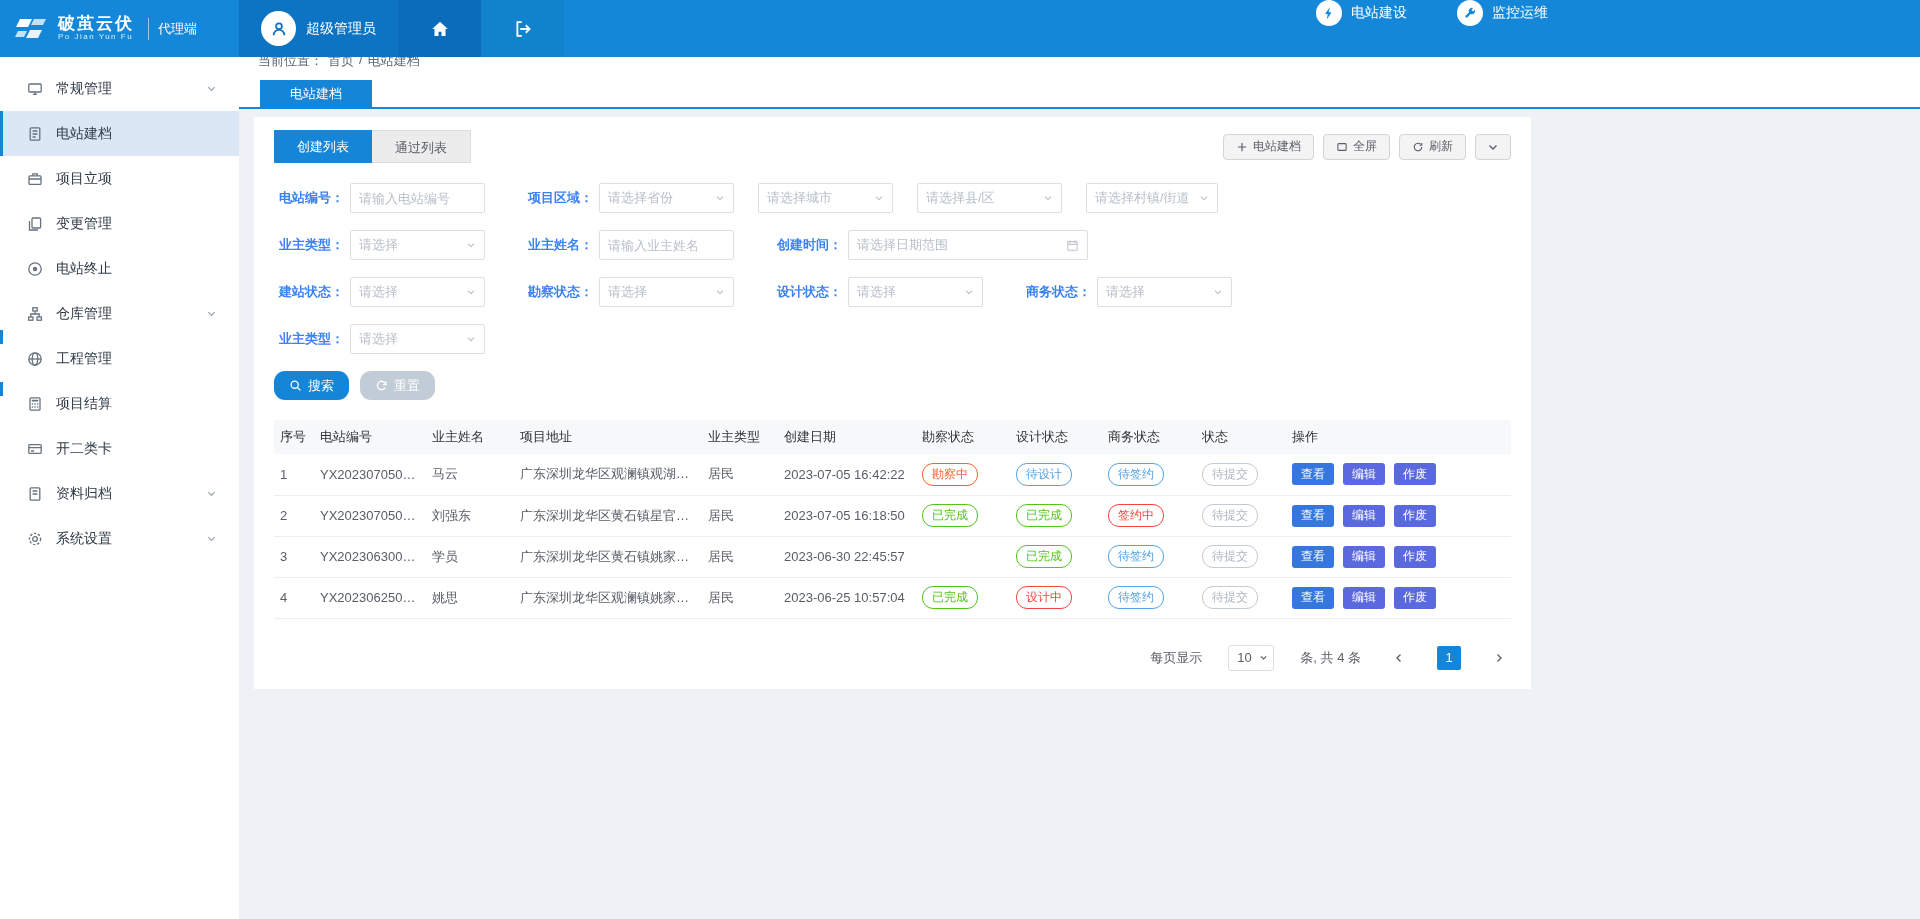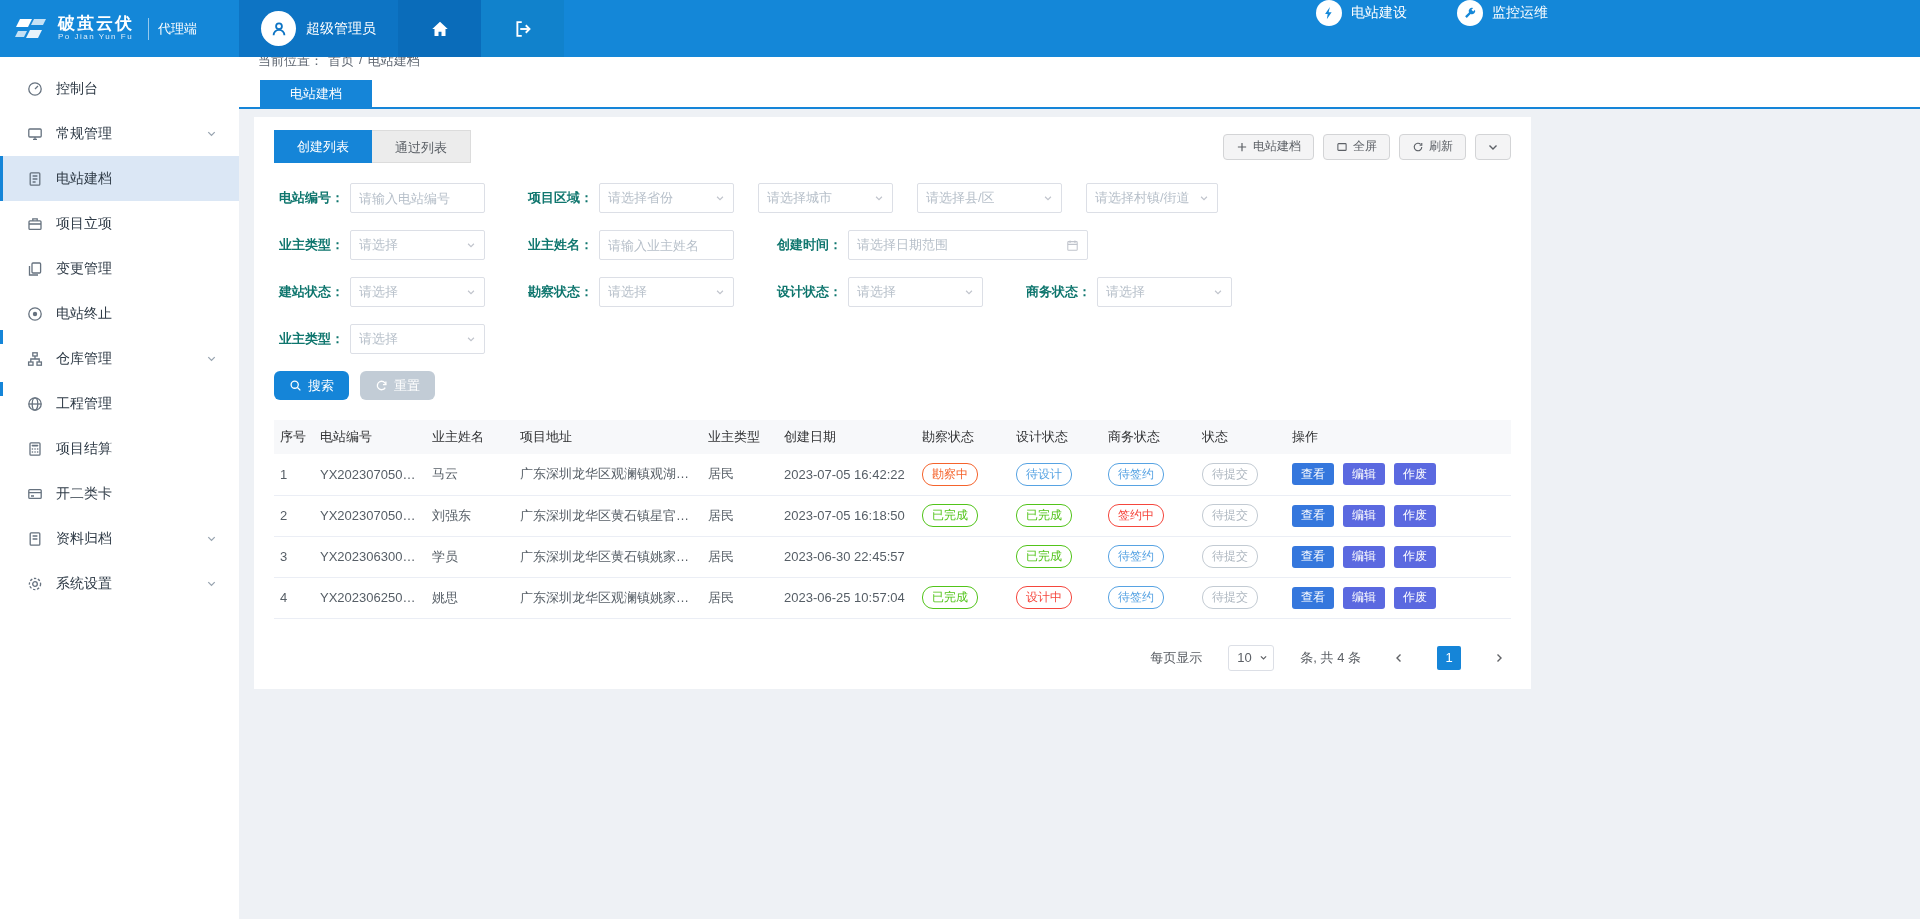--- a/index.html
+++ b/index.html
@@ -51,31 +51,31 @@
   .ltab.plain{background:#ececec;color:#5b6066;border:1px solid #dcdcdc;border-left:none}
   .toolbar{margin-left:auto;display:flex;gap:9px}
   .tbtn{height:26px;background:#f4f4f5;border:1px solid #d3d4d6;border-radius:4px;color:#5c6066;font-size:12px;display:inline-flex;align-items:center;gap:5px;padding:0 12px;cursor:pointer;font-family:inherit}
   .tbtn.square{width:36px;justify-content:center;padding:0}
 
   
   .filter-form{margin-top:20px}
   .frow{display:flex;margin-bottom:17px}
   .fitem{display:flex;align-items:center}
   .fitem + .fitem{margin-left:38px}
-  .flabel{width:70px;text-align:right;font-size:13px;font-weight:bold;color:#0f766e;margin-right:6px;white-space:nowrap}
+  .flabel{width:70px;text-align:right;font-size:13px;font-weight:bold;color:#3b82f6;margin-right:6px;white-space:nowrap}
   .ctl{height:30px;border:1px solid #dcdfe6;border-radius:2px;background:#fff;display:flex;align-items:center;font-size:13px;color:#333;padding:4px 8px;cursor:pointer}
   .ctl .ph{color:#b6bfc9;flex:1;white-space:nowrap;overflow:hidden}
   input.ctl{cursor:text;font-family:inherit}
   input.ctl::placeholder{color:#b6bfc9}
   .sel-group{display:flex;gap:24px}
   .w135{width:135px}.w145{width:145px}.w148{width:132px}.w240{width:240px}
   .chev-ic,.cal-ic{color:#c0c4cc;flex-shrink:0;margin-left:6px}
 
   .btn-row{margin-top:3px;display:flex;gap:11px}
-  .btn{height:29px;padding:0 15px;border:none;border-radius:6px;font-size:13px;color:#fff;display:inline-flex;align-items:center;gap:6px;cursor:pointer;font-family:inherit}
+  .btn{height:29px;padding:0 15px;border:none;border-radius:11px;font-size:13px;color:#fff;display:inline-flex;align-items:center;gap:6px;cursor:pointer;font-family:inherit}
   .btn-search{background:#1585d8}
   .btn-reset{background:#c2ccd6}
 
   
   table{margin-top:20px;width:100%;border-collapse:collapse;table-layout:fixed;font-size:13px}
   th{background:#f7f8fa;height:34px;text-align:left;font-weight:400;color:#303133;padding:0 6px}
   td{height:41px;border-bottom:1px solid #ebeef5;color:#565e66;padding:0 6px;white-space:nowrap;overflow:hidden;text-overflow:ellipsis}
   .badge{display:inline-block;min-width:50px;padding:2px 9px;border-radius:11px;border:1px solid #ccc;font-size:12px;text-align:center;background:#fff}
   .badge-orange{color:#f5632c;border-color:#f5632c}
   .badge-red{color:#f5463d;border-color:#f5463d}
@@ -156,29 +156,20 @@
         <svg width="14" height="14" viewBox="0 0 16 16" fill="currentColor">
             <path d="M13.7 4.3a3.8 3.8 0 0 1-5 4.9l-4.4 4.4-1.9-1.9 4.4-4.4a3.8 3.8 0 0 1 4.9-5L9.6 4.4l2 2z"></path>
           </svg>
       </span>
       <span class="hlabel">监控运维</span>
     </div>
   </div>
 </div>
 
 <div class="sidebar">
-  <div class="side-item">
-    <span class="sicon">
-        <svg width="16" height="16" viewBox="0 0 16 16" fill="none" stroke="currentColor" stroke-width="1.3">
-          <circle cx="8" cy="8" r="6.2"></circle>
-          <path d="M8 8l3-3"></path>
-        </svg>
-      </span>
-    <span>控制台</span>
-  </div>
   <div class="side-item">
     <span class="sicon">
         <svg width="16" height="16" viewBox="0 0 16 16" fill="none" stroke="currentColor" stroke-width="1.3">
           <rect x="1.8" y="3" width="12.4" height="8" rx="1"></rect>
           <path d="M6 13.4h4M8 11v2.4"></path>
         </svg>
       </span>
     <span>常规管理</span>
     <span class="schev">
         <svg width="11" height="11" viewBox="0 0 12 12" fill="none" stroke="currentColor" stroke-width="1.4">

